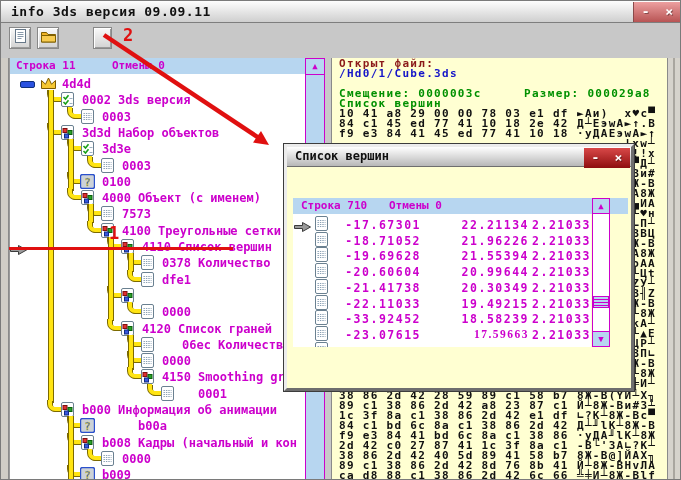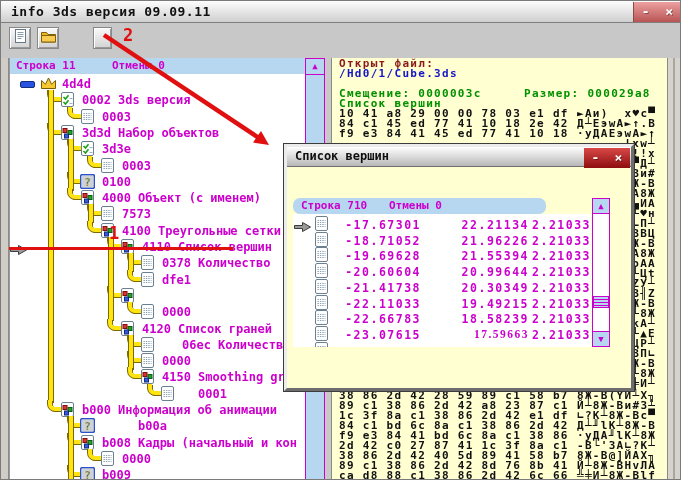--- a/index.html
+++ b/index.html
@@ -53,21 +53,21 @@
   .hfrag{left:0;width:336px;text-align:right;padding-right:12px;box-sizing:border-box;
          font-size:11px;line-height:10px;letter-spacing:1.3px;color:#111;white-space:pre;}
   .lbl-mar{color:var(--mar);} .lbl-blu{color:var(--pb);} .lbl-grn{color:var(--grn);}
   
   #popup{left:283px;top:143px;width:350px;height:247px;z-index:30;background:var(--yel);
          border:3px solid;border-color:#ececec #6e6e6e #6e6e6e #ececec;box-sizing:border-box;
          outline:1px solid #3c3c3c;}
   #popup-title{left:0;top:0;right:0;height:20px;background:linear-gradient(#ffffff,#b8b8b8);
          border-bottom:1px solid #6e6e6e;box-sizing:border-box;}
   #popup-title .ptext{position:absolute;left:8px;top:2px;font-size:12px;color:#101010;white-space:nowrap;}
-  #pop-hdr{left:6px;top:51px;width:253px;height:16px;border-radius:7px;}
+  #pop-hdr{left:6px;top:51px;width:335px;height:16px;}
   #pop-list{left:6px;top:67px;width:298px;height:133px;background:#fff;overflow:hidden;}
   .prow{left:0;width:298px;height:16px;}
   .pval{top:2px;color:var(--mag);font-size:11.5px;letter-spacing:1.5px;text-align:right;white-space:nowrap;}
   #pop-sb{left:305px;top:51px;width:18px;height:149px;background:#fff;border:1px solid var(--mag);box-sizing:border-box;}
   .psb-box{left:0;width:16px;height:14px;background:var(--blu);}
   #pop-thumb{left:0;top:97px;width:16px;height:12px;
      background:repeating-linear-gradient(var(--blu) 0 2px,var(--mag) 2px 3px);border:1px solid var(--mag);box-sizing:border-box;}
   
   .anno{z-index:60;pointer-events:none;}
   .anno-label{color:var(--red);font-size:17px;font-weight:bold;}
@@ -491,21 +491,21 @@
             </svg></div>
           <div class="abs pval" style="left: 40px; width: 88px;">-22.11033</div>
           <div class="abs pval" style="left: 148px; width: 88px;">19.49215</div>
           <div class="abs pval" style="left: 210px; width: 88px;">2.21033</div>
         </div>
         <div class="abs prow" style="top: 96.2px;">
           <div class="abs ticon" style="left: 21px; top: 0px;"><svg width="15" height="15">
               <rect x="1.5" y="0.5" width="12" height="14" rx="1.5" fill="#fff" stroke="#6a8090"></rect>
               <path d="M3.5 4.5 h8 M3.5 6.5 h8 M3.5 8.5 h8 M3.5 10.5 h8" stroke="#8aa0b4" stroke-dasharray="1.4 1"></path>
             </svg></div>
-          <div class="abs pval" style="left: 40px; width: 88px;">-22.66783</div>
+          <div class="abs pval" style="left: 40px; width: 88px;">-33.92452</div>
           <div class="abs pval" style="left: 148px; width: 88px;">18.58239</div>
           <div class="abs pval" style="left: 210px; width: 88px;">2.21033</div>
         </div>
         <div class="abs prow" style="top: 111.9px;">
           <div class="abs ticon" style="left: 21px; top: 0px;"><svg width="15" height="15">
               <rect x="1.5" y="0.5" width="12" height="14" rx="1.5" fill="#fff" stroke="#6a8090"></rect>
               <path d="M3.5 4.5 h8 M3.5 6.5 h8 M3.5 8.5 h8 M3.5 10.5 h8" stroke="#8aa0b4" stroke-dasharray="1.4 1"></path>
             </svg></div>
           <div class="abs pval" style="left: 40px; width: 88px;">-23.07615</div>
           <div class="abs pval" style="left: 148px; width: 88px; font-family: Liberation Serif, serif;">17.59663</div>

